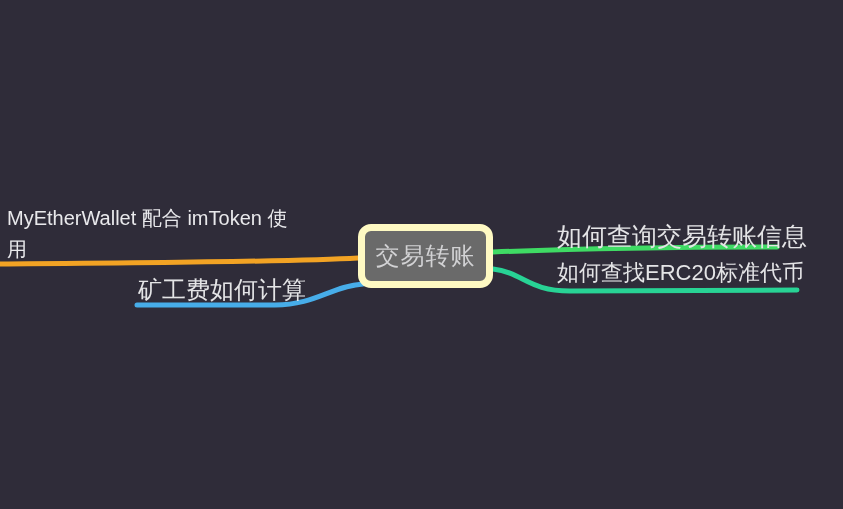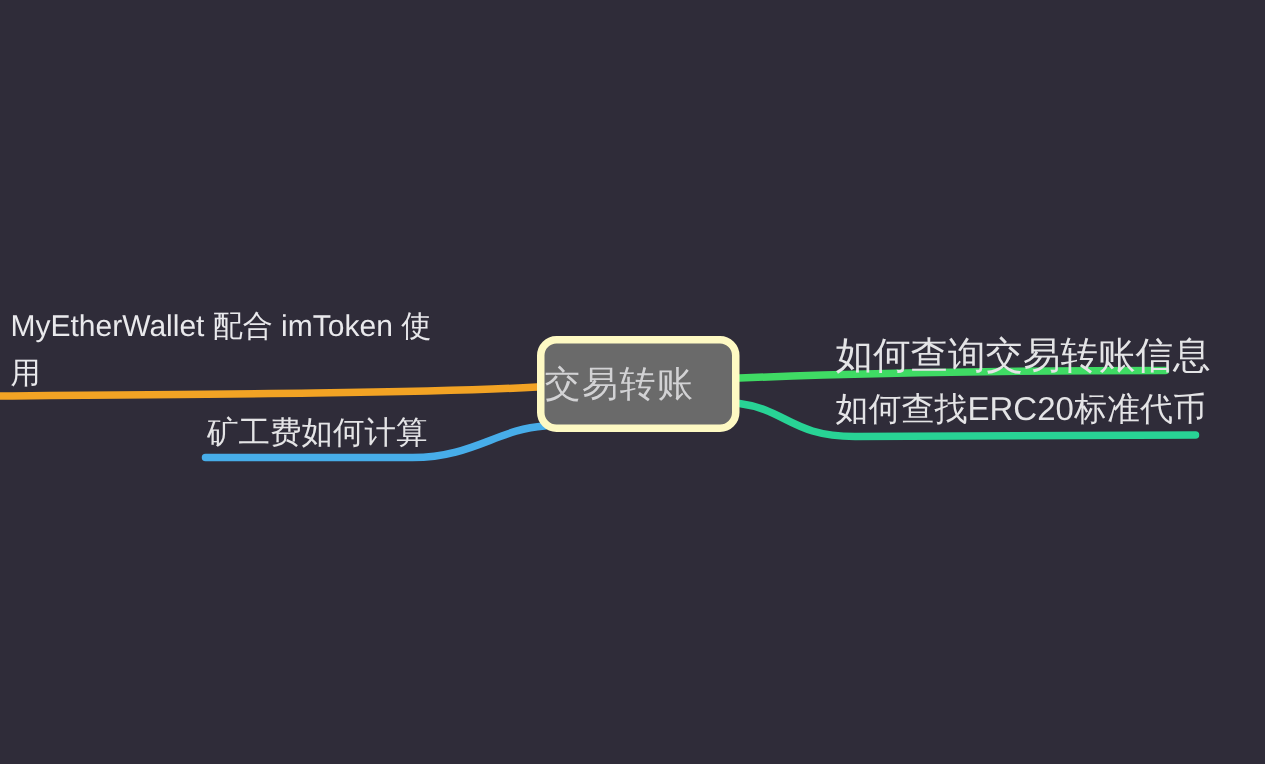--- a/index.html
+++ b/index.html
@@ -43,45 +43,45 @@
     left: 7px;
     top: 203px;
     width: 300px;
     font-size: 20px;
     line-height: 31px;
     color: #e9e9ec;
   }
   .label-left-bottom {
     left: 138px;
     top: 274px;
-    font-size: 21px;
+    font-size: 24px;
   }
   .label-right-top {
     left: 557px;
     top: 220px;
     font-size: 25px;
   }
   .label-right-bottom {
     left: 557px;
     top: 258px;
     font-size: 22px;
   }
   .root-node {
     position: absolute;
     left: 358px;
     top: 224px;
     width: 135px;
     height: 64px;
     box-sizing: border-box;
     background: #6a6a6a;
-    border: 5px solid #fef9c3;
+    border: 7px solid #fef9c3;
     border-radius: 13px;
     display: flex;
     align-items: center;
-    justify-content: flex-start;
+    justify-content: center;
   }
   .root-node span {
     color: #d2d2d4;
     font-size: 24px;
     letter-spacing: 1px;
   }
 </style>
 </head>
 <body>
 

